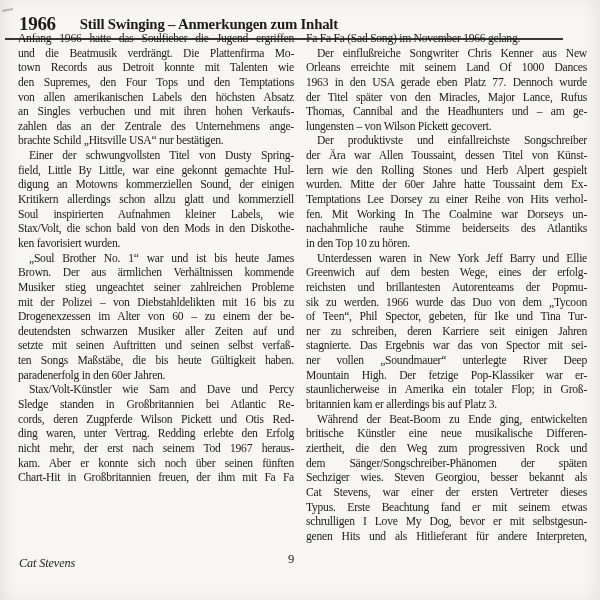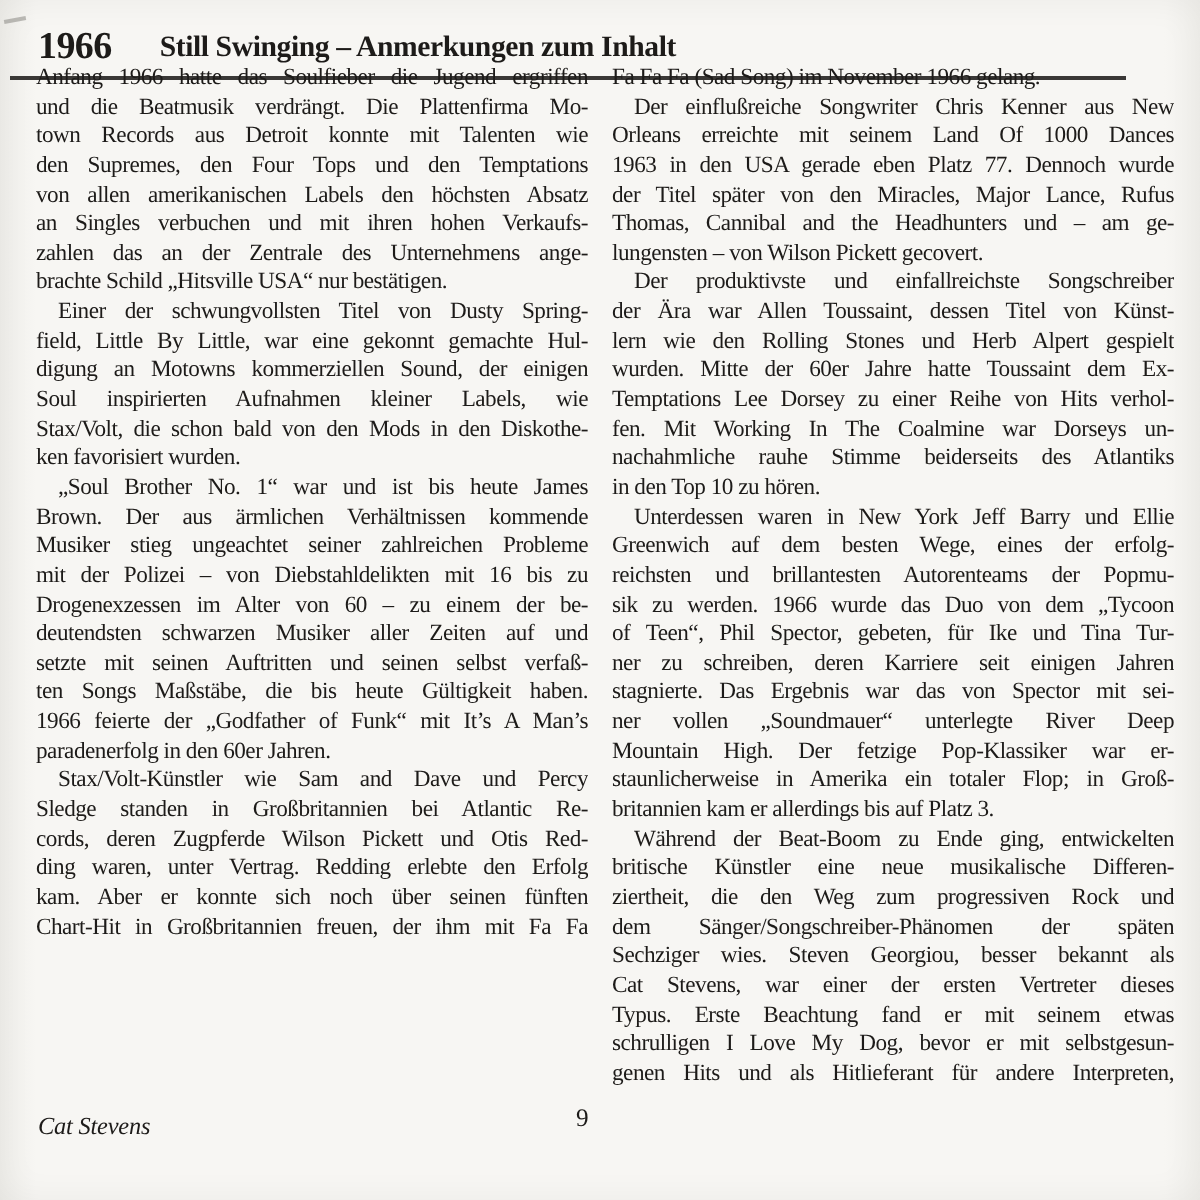--- a/index.html
+++ b/index.html
@@ -78,37 +78,38 @@
       <div class="line"><span>und die Beatmusik verdrängt. Die Plattenfirma Mo-</span></div>
       <div class="line"><span>town Records aus Detroit konnte mit Talenten wie</span></div>
       <div class="line"><span>den Supremes, den Four Tops und den Temptations</span></div>
       <div class="line"><span>von allen amerikanischen Labels den höchsten Absatz</span></div>
       <div class="line"><span>an Singles verbuchen und mit ihren hohen Verkaufs-</span></div>
       <div class="line"><span>zahlen das an der Zentrale des Unternehmens ange-</span></div>
       <div class="line end"><span>brachte Schild „Hitsville USA“ nur bestätigen.</span></div>
       <div class="line indent"><span>Einer der schwungvollsten Titel von Dusty Spring-</span></div>
       <div class="line"><span>field, </span><span class="bold">Little By Little</span><span>, war eine gekonnt gemachte Hul-</span></div>
       <div class="line"><span>digung an Motowns kommerziellen Sound, der einigen</span></div>
+      <div class="line"><span>Kritikern allerdings schon allzu glatt und kommerziell</span></div>
       <div class="line"><span>Soul inspirierten Aufnahmen kleiner Labels, wie</span></div>
       <div class="line"><span>Stax/Volt, die schon bald von den Mods in den Diskothe-</span></div>
       <div class="line end"><span>ken favorisiert wurden.</span></div>
       <div class="line indent"><span>„Soul Brother No. 1“ war und ist bis heute James</span></div>
       <div class="line"><span>Brown. Der aus ärmlichen Verhältnissen kommende</span></div>
       <div class="line"><span>Musiker stieg ungeachtet seiner zahlreichen Probleme</span></div>
       <div class="line"><span>mit der Polizei – von Diebstahldelikten mit 16 bis zu</span></div>
       <div class="line"><span>Drogenexzessen im Alter von 60 – zu einem der be-</span></div>
       <div class="line"><span>deutendsten schwarzen Musiker aller Zeiten auf und</span></div>
       <div class="line"><span>setzte mit seinen Auftritten und seinen selbst verfaß-</span></div>
       <div class="line"><span>ten Songs Maßstäbe, die bis heute Gültigkeit haben.</span></div>
-      <div class="line"><span>1966 feierte der „Godfather of Funk“ mit </span><span class="bold">It’s A Man’s</span></div>
       <div class="line end"><span>paradenerfolg in den 60er Jahren.</span></div>
       <div class="line indent"><span>Stax/Volt-Künstler wie Sam and Dave und Percy</span></div>
       <div class="line"><span>Sledge standen in Großbritannien bei Atlantic Re-</span></div>
       <div class="line"><span>cords, deren Zugpferde Wilson Pickett und Otis Red-</span></div>
       <div class="line"><span>ding waren, unter Vertrag. Redding erlebte den Erfolg</span></div>
+      <div class="line"><span>nicht mehr, der erst nach seinem Tod 1967 heraus-</span></div>
       <div class="line"><span>kam. Aber er konnte sich noch über seinen fünften</span></div>
       <div class="line"><span>Chart-Hit in Großbritannien freuen, der ihm mit </span><span class="bold">Fa Fa</span></div>
     </div>
   <div class="col col-right" id="col-right">
       <div class="line end"><span class="bold">Fa Fa Fa (Sad Song)</span><span> im November 1966 gelang.</span></div>
       <div class="line indent"><span>Der einflußreiche Songwriter Chris Kenner aus New</span></div>
       <div class="line"><span>Orleans erreichte mit seinem </span><span class="bold">Land Of 1000 Dances</span></div>
       <div class="line"><span>1963 in den USA gerade eben Platz 77. Dennoch wurde</span></div>
       <div class="line"><span>der Titel später von den Miracles, Major Lance, Rufus</span></div>
       <div class="line"><span>Thomas, Cannibal and the Headhunters und – am ge-</span></div>

